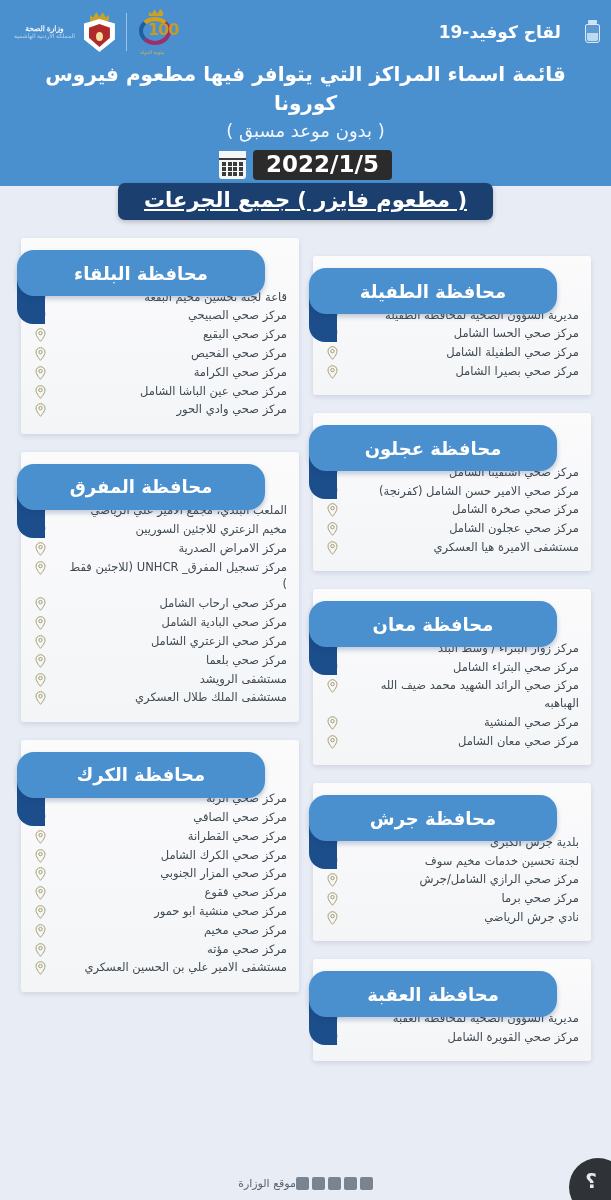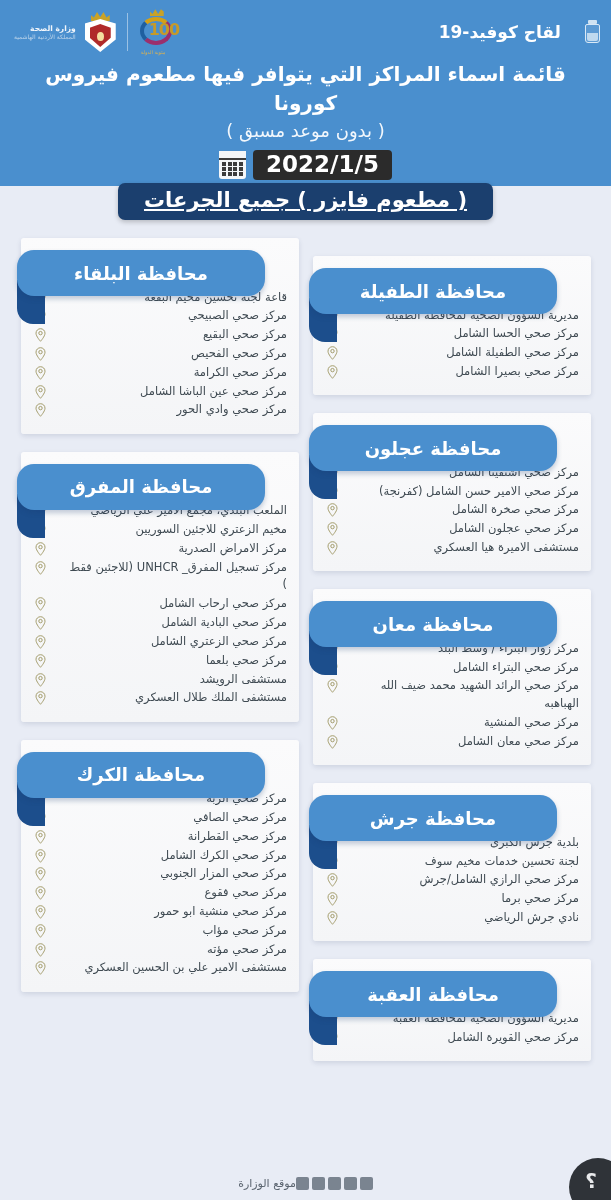--- a/index.html
+++ b/index.html
@@ -81,22 +81,23 @@
     align-items: center;
     gap: 8px;
     direction: rtl;
   }
   .moh-block {
     display: flex;
     align-items: center;
     gap: 6px;
   }
   .moh-text {
-    text-align: right;
+    text-align: center;
     line-height: 1.25;
+    font-family: Liberation Serif, serif;
   }
   .moh-text .l1 {
     font-size: 7.5px;
     color: #f2f6fb;
     font-weight: bold;
     display: block;
   }
   .moh-text .l2 {
     font-size: 6px;
     color: #bcd4ea;
@@ -937,21 +938,21 @@
           <li>
             <span class="txt">مركز صحي منشية ابو حمور</span>
             <span class="pin">
               <svg width="11" height="14" viewBox="0 0 11 14" fill="none" xmlns="http://www.w3.org/2000/svg">
                 <path d="M5.5 0.7C3 0.7 1 2.7 1 5.2c0 3.2 4.5 8.1 4.5 8.1S10 8.4 10 5.2C10 2.7 8 0.7 5.5 0.7z" stroke="#a39c6b" stroke-width="1" fill="none"></path>
                 <circle cx="5.5" cy="5.1" r="1.7" stroke="#a39c6b" stroke-width="1" fill="none"></circle>
               </svg>
             </span>
           </li>
           <li>
-            <span class="txt">مركز صحي مؤاب</span>
+            <span class="txt">مركز صحي مخيم</span>
             <span class="pin">
               <svg width="11" height="14" viewBox="0 0 11 14" fill="none" xmlns="http://www.w3.org/2000/svg">
                 <path d="M5.5 0.7C3 0.7 1 2.7 1 5.2c0 3.2 4.5 8.1 4.5 8.1S10 8.4 10 5.2C10 2.7 8 0.7 5.5 0.7z" stroke="#a39c6b" stroke-width="1" fill="none"></path>
                 <circle cx="5.5" cy="5.1" r="1.7" stroke="#a39c6b" stroke-width="1" fill="none"></circle>
               </svg>
             </span>
           </li>
           <li>
             <span class="txt">مركز صحي مؤته</span>
             <span class="pin">

